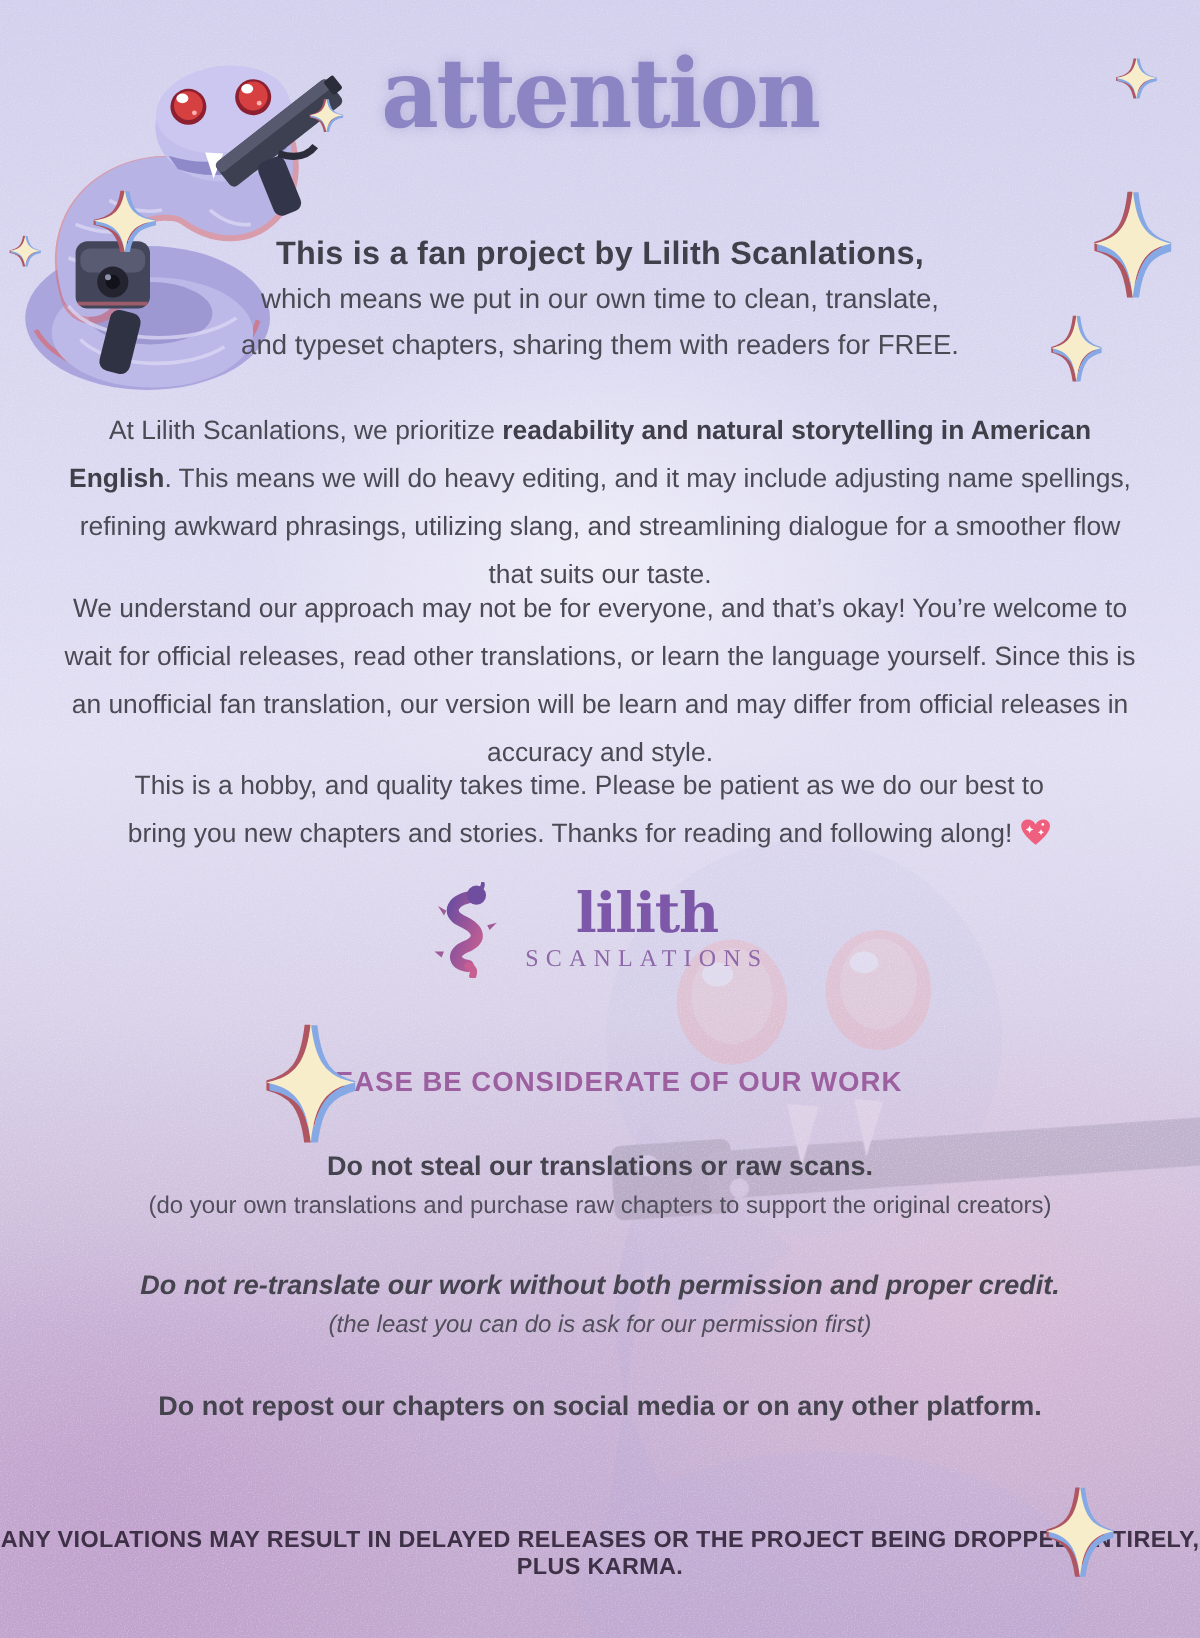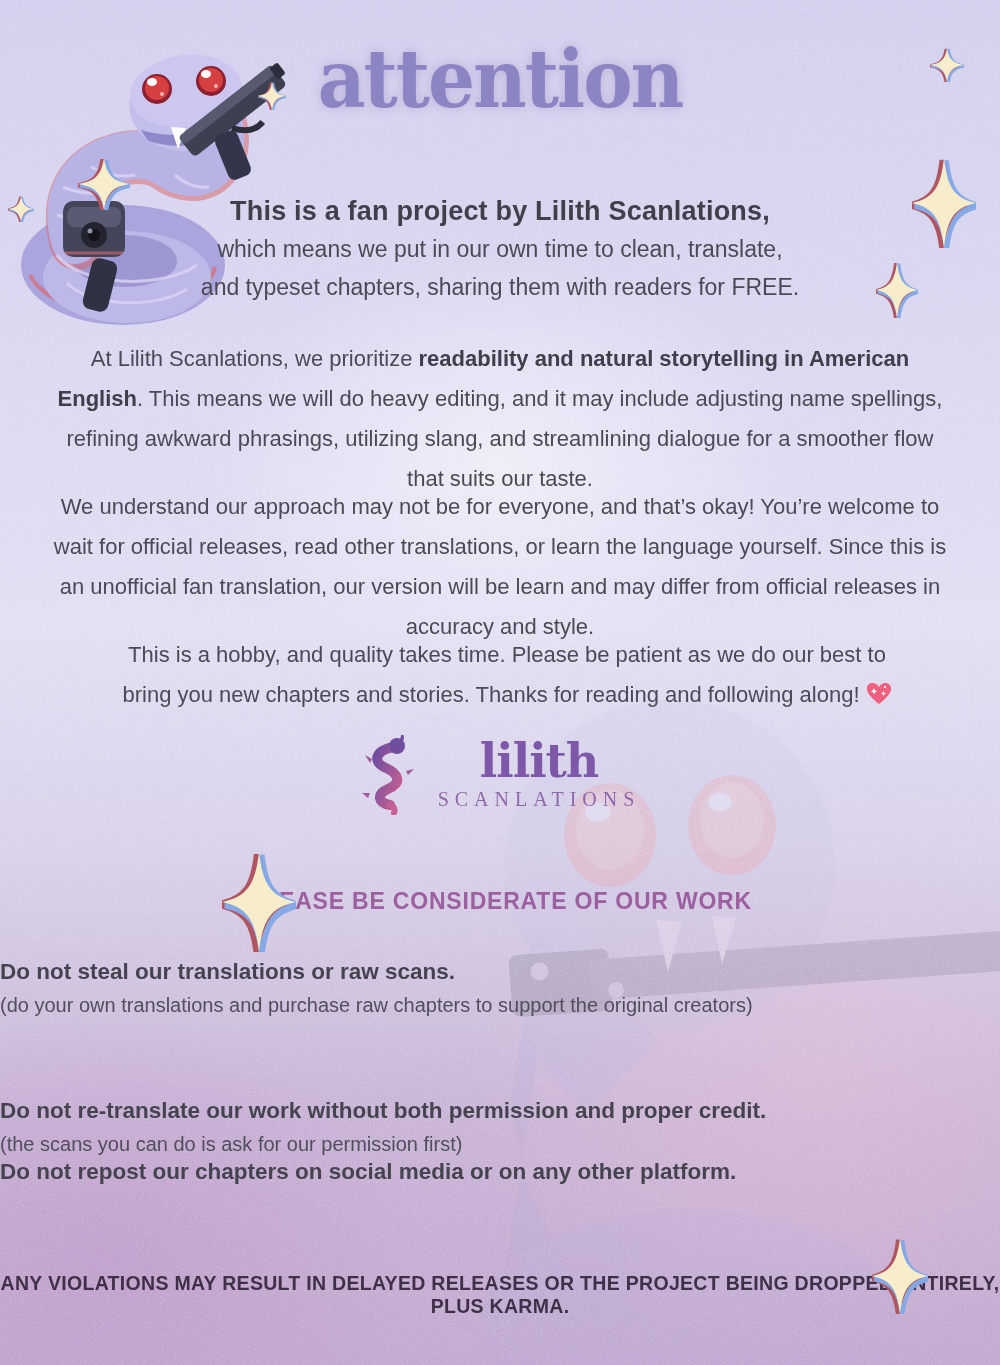--- a/index.html
+++ b/index.html
@@ -22,36 +22,36 @@
     top:36px;font-family:"DejaVu Serif",serif;font-weight:700;
     font-size:74px;color:#8b85c4;letter-spacing:-2px;
     text-shadow:0 0 10px rgba(139,133,196,.45);
     transform:scaleY(1.08);
   }
   .intro{top:192px;font-size:23px;color:#4b4a54;line-height:38px;}
   .intro .lead{font-size:27px;font-weight:700;color:#403f4a;letter-spacing:.2px;}
   .para{font-size:22px;color:#4b4a54;line-height:40px;}
   .p-edit{top:339px;left:55px;width:890px;}
   .p-approach{top:487px;left:50px;width:900px;}
-  .p-hobby{top:635px;left:122px;width:770px;}
+  .p-hobby{top:635px;left:106px;width:770px;}
   .para b{color:#3f3e49;}
   .u{text-underline-offset:5px;text-decoration-thickness:1.5px;}
   .heart{display:inline-block;vertical-align:-4px;margin-left:6px;}
 
   .logo{top:735px;left:0;right:0;display:flex;justify-content:center;align-items:center;gap:20px;}
   .logo-text{display:flex;flex-direction:column;align-items:center;}
   .logo-name{font-family:"DejaVu Serif",serif;font-weight:700;font-size:46px;line-height:44px;
     color:#7d58a9;letter-spacing:-1px;}
   .logo-sub{font-family:"Liberation Serif",serif;font-size:20px;letter-spacing:6px;color:#8e68a8;margin-top:5px;}
 
   .heading{top:888px;font-size:23px;font-weight:700;letter-spacing:.8px;color:#9c5fa0;}
-  .rule{left:0;right:0;}
+  .rule{left:0;right:0;text-align:center;}
   .rule-main{font-size:22.5px;font-weight:600;color:#45444e;line-height:30px;}
   .rule-note{font-size:20px;color:#514f5b;line-height:28px;margin-top:4px;}
-  .r1{top:957px;}.r2{top:1096px;}.r3{top:1157px;}
+  .r1{top:957px;}.r2{top:1056px;font-style:italic;}.r3{top:1157px;}
   .footer{top:1272px;font-size:19.5px;font-weight:600;letter-spacing:.3px;color:#3e3147;}
   .sparkle{position:absolute;z-index:3;}
 </style>
 </head>
 <body>
 
 <div class="page">
 
   <svg class="layer-art" style="left:360px;top:680px;" width="660" height="685" viewBox="0 0 660 685">
     <g opacity="0.16">
@@ -226,21 +226,21 @@
 
     <div class="abs center heading">PLEASE BE CONSIDERATE OF OUR WORK</div>
 
     <div class="abs rule r1">
       <div class="rule-main">Do not steal our translations or raw scans.</div>
       <div class="rule-note">(do your own translations and purchase raw chapters to support the original creators)</div>
     </div>
 
     <div class="abs rule r2">
       <div class="rule-main">Do not re-translate our work without both permission and proper credit.</div>
-      <div class="rule-note">(the scans you can do is ask for our permission first)</div>
+      <div class="rule-note">(the least you can do is ask for our permission first)</div>
     </div>
 
     <div class="abs rule r3">
       <div class="rule-main">Do not repost our chapters on social media or on any other platform.</div>
     </div>
 
     <div class="abs center footer">ANY VIOLATIONS MAY RESULT IN DELAYED RELEASES OR THE PROJECT BEING DROPPED ENTIRELY, PLUS KARMA.</div>
 
   </div>
 </div>

